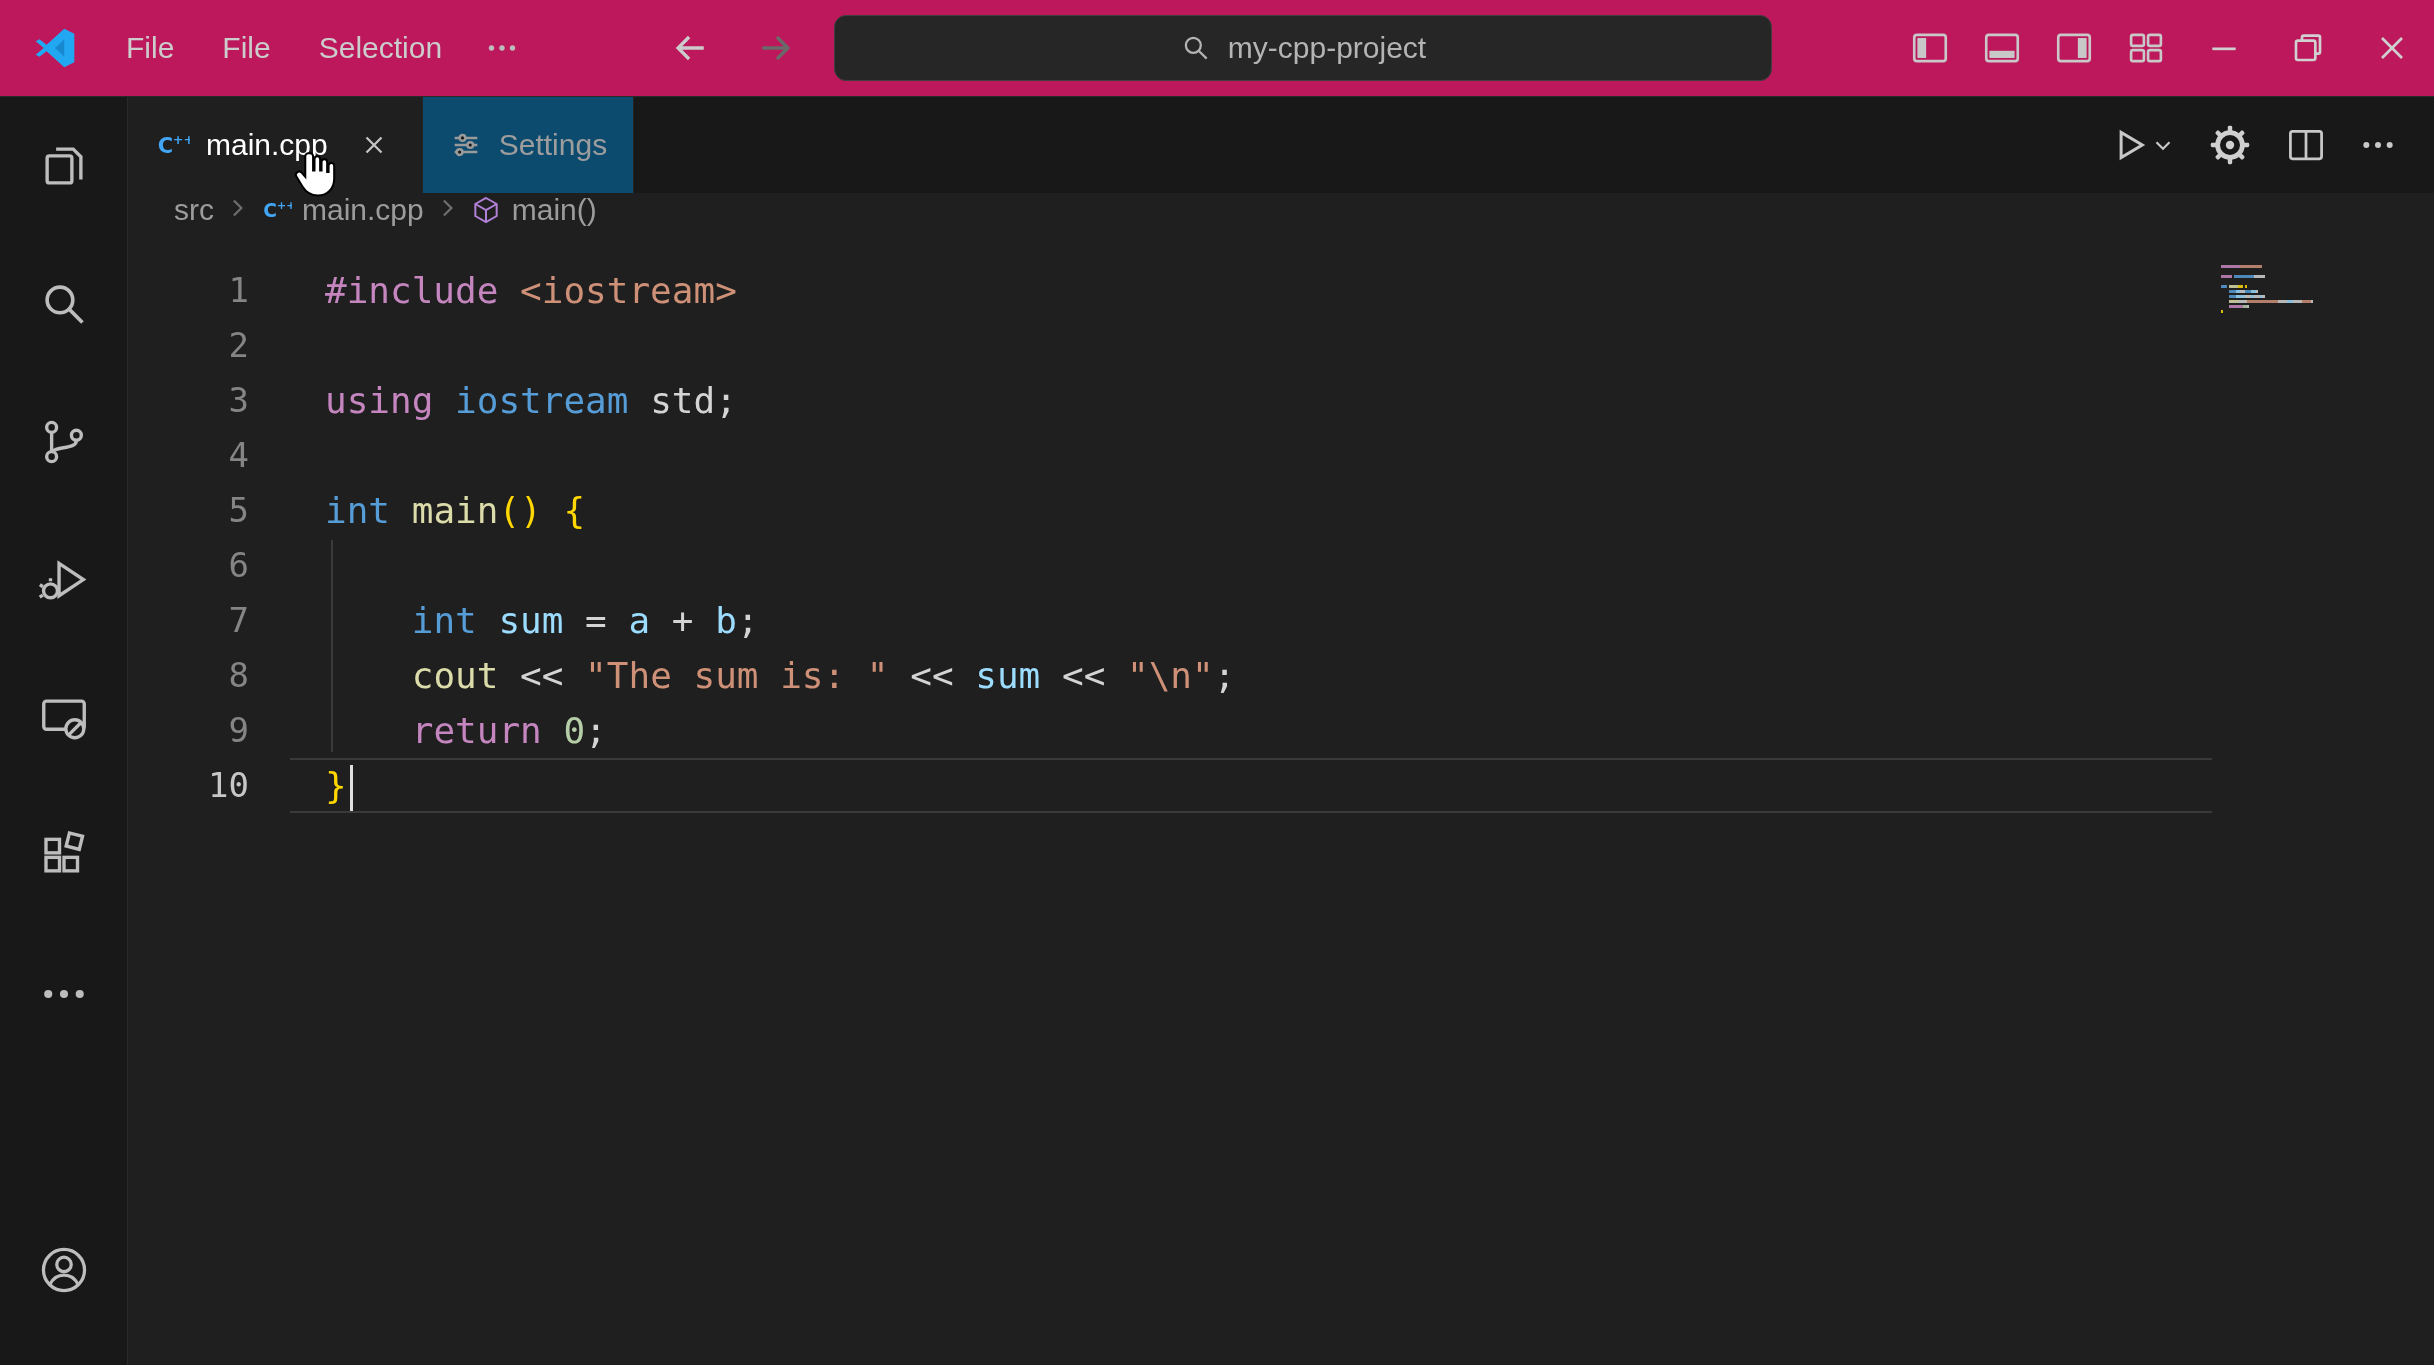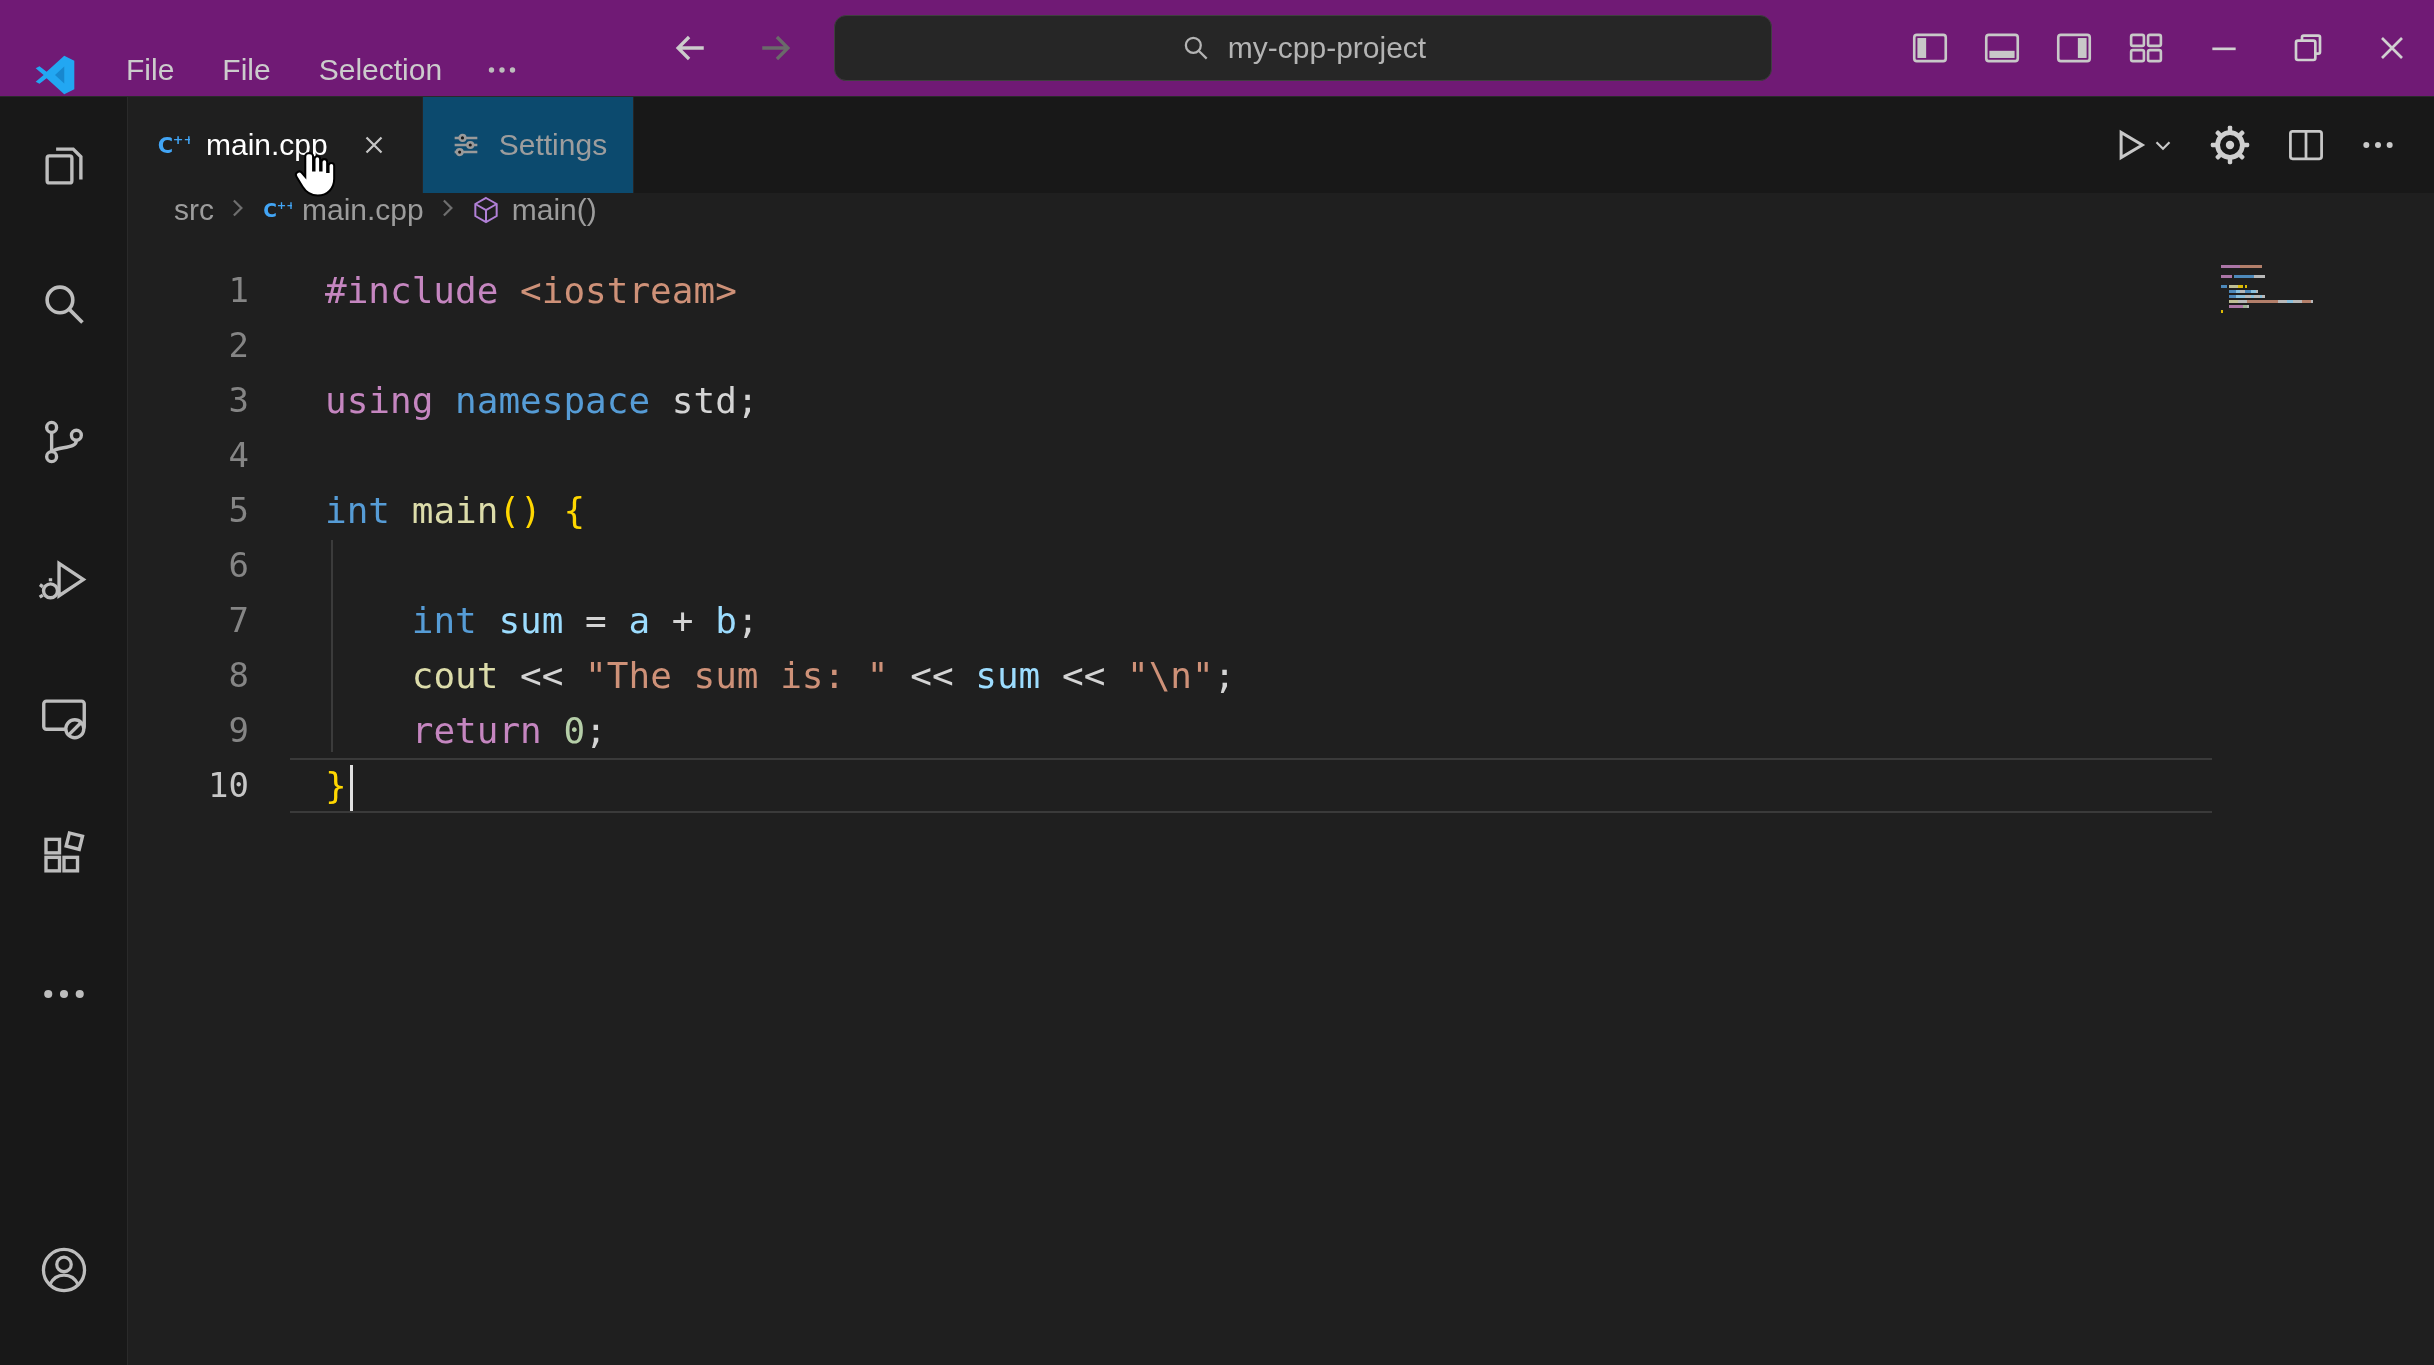--- a/index.html
+++ b/index.html
@@ -1,21 +1,21 @@
 <!DOCTYPE html>
 <html style="--tok-pre: #C586C0; --tok-kw: #569CD6; --tok-fn: #DCDCAA; --tok-str: #CE9178; --tok-num: #B5CEA8; --tok-var: #9CDCFE; --tok-pln: #D4D4D4; --tok-br1: #FFD700;"><head>
 <meta charset="utf-8">
 <style>
   html,body{margin:0;padding:0;background:#1f1f1f;}
   .window{position:relative;width:2434px;height:1365px;background:#1f1f1f;overflow:hidden;
           font-family:"Liberation Sans",sans-serif;color:#cccccc;-webkit-font-smoothing:antialiased;}
 
   
-  .titlebar{position:relative;height:96px;background:#701a75;border-bottom:1px solid #2a2a2a;
-            display:flex;align-items:flex-end;}
+  .titlebar{position:relative;height:96px;background:#be185d;border-bottom:1px solid #2a2a2a;
+            display:flex;align-items:center;}
   .logo{margin-left:34px;width:42px;height:42px;flex:none;}
   .menus{display:flex;margin-left:26px;align-items:center;}
   .menu-item{font-size:30px;color:#cccccc;padding:8px 24px;border-radius:10px;white-space:nowrap;}
   .menu-more{padding:8px 18px;color:#cccccc;display:flex;align-items:center;}
   .nav-arrows{position:absolute;left:660px;top:0;height:96px;display:flex;align-items:center;gap:26px;}
   .nav-btn{width:60px;height:60px;display:flex;align-items:center;justify-content:center;border-radius:10px;}
   .command-center{position:absolute;left:834px;top:15px;width:936px;height:64px;background:#262626;
                   border:1px solid #3f3f3f;border-radius:12px;display:flex;align-items:center;
                   justify-content:center;gap:16px;color:#b4b4b4;font-size:30px;}
   .tb-right{position:absolute;right:0;top:0;height:96px;display:flex;align-items:center;}
@@ -389,21 +389,21 @@
             <div class="code-line">
               <span class="ln">1</span>
               <span class="code-text"><span class="tok-pre">#include </span><span class="tok-str">&lt;iostream&gt;</span></span>
             </div>
             <div class="code-line">
               <span class="ln">2</span>
               <span class="code-text"></span>
             </div>
             <div class="code-line">
               <span class="ln">3</span>
-              <span class="code-text"><span class="tok-pre">using</span><span class="tok-pln"> </span><span class="tok-kw">namespace</span><span class="tok-pln"> std</span><span class="tok-pln">;</span></span>
+              <span class="code-text"><span class="tok-pre">using</span><span class="tok-pln"> </span><span class="tok-kw">iostream</span><span class="tok-pln"> std</span><span class="tok-pln">;</span></span>
             </div>
             <div class="code-line">
               <span class="ln">4</span>
               <span class="code-text"></span>
             </div>
             <div class="code-line">
               <span class="ln">5</span>
               <span class="code-text"><span class="tok-kw">int</span><span class="tok-pln"> </span><span class="tok-fn">main</span><span class="tok-br1">()</span><span class="tok-pln"> </span><span class="tok-br1">{</span></span>
             </div>
             <div class="code-line">

